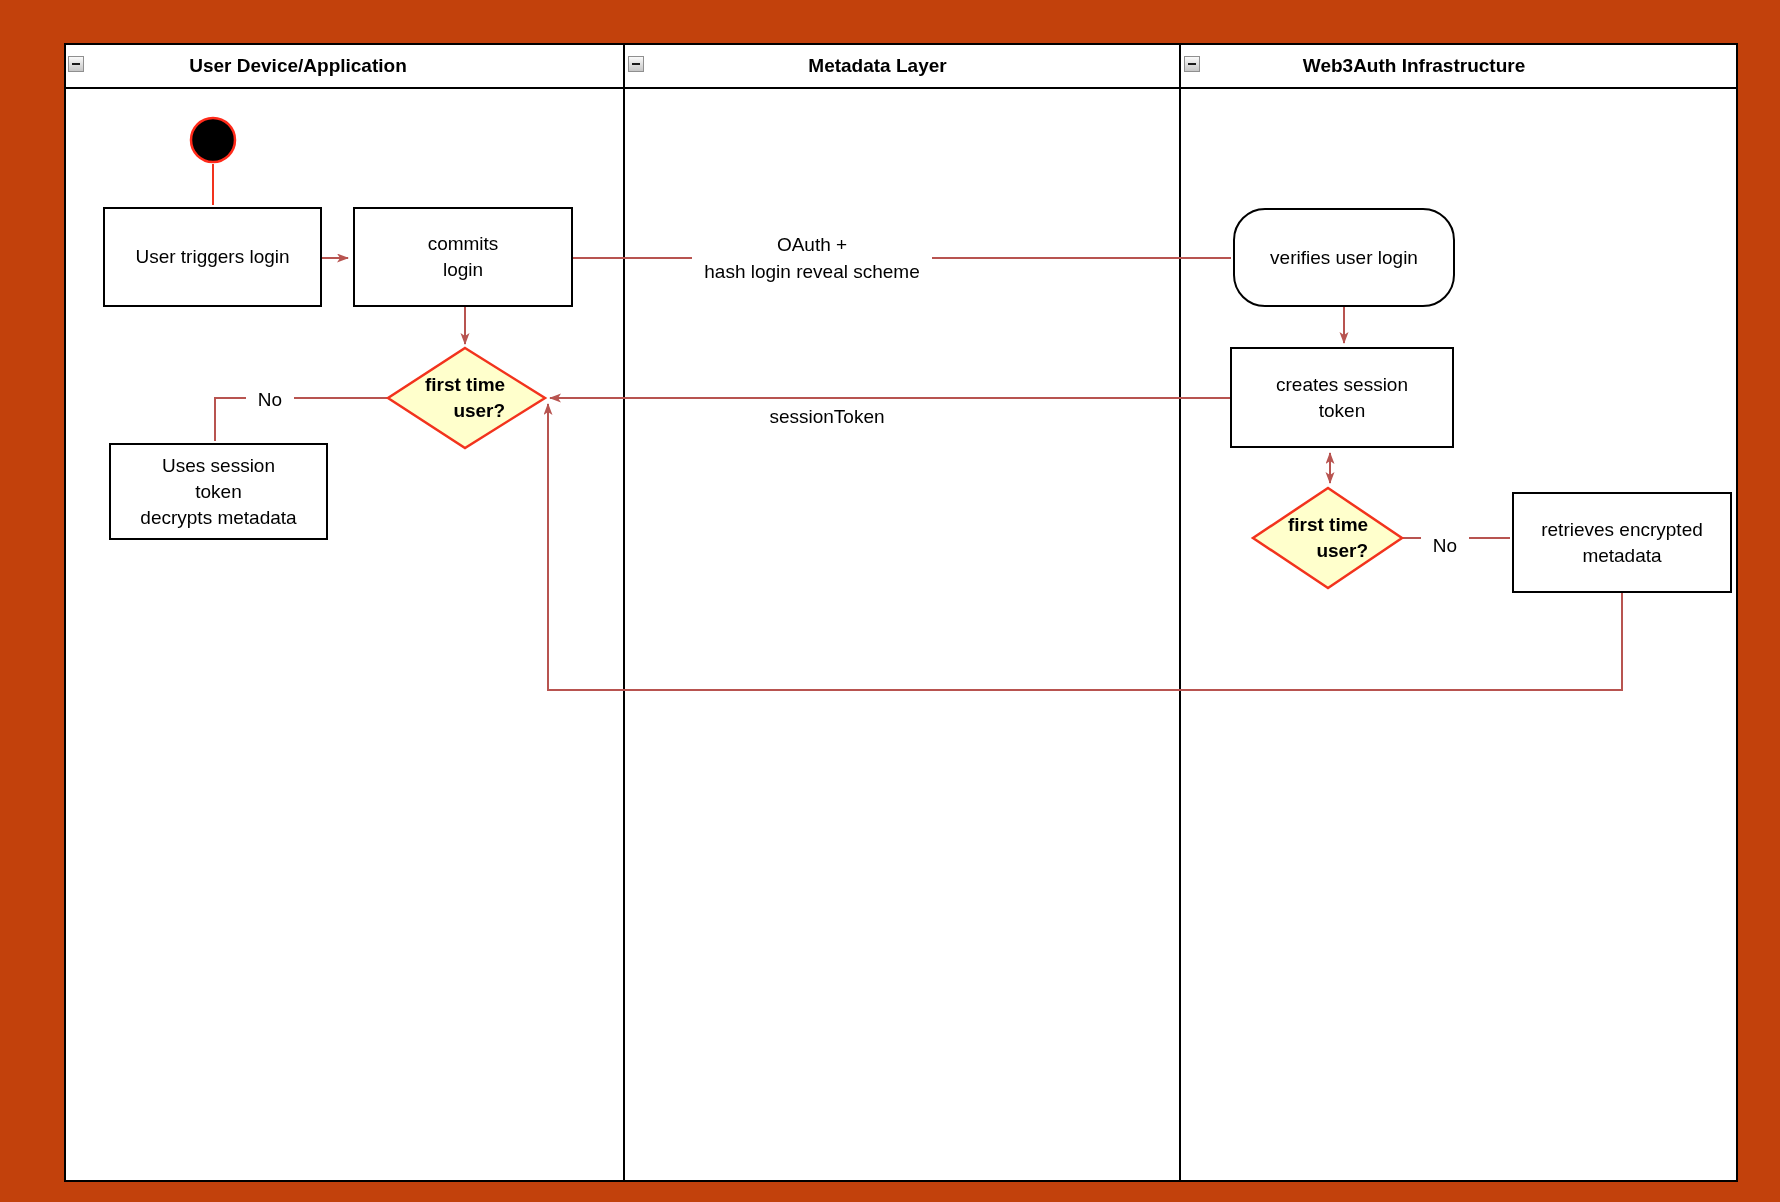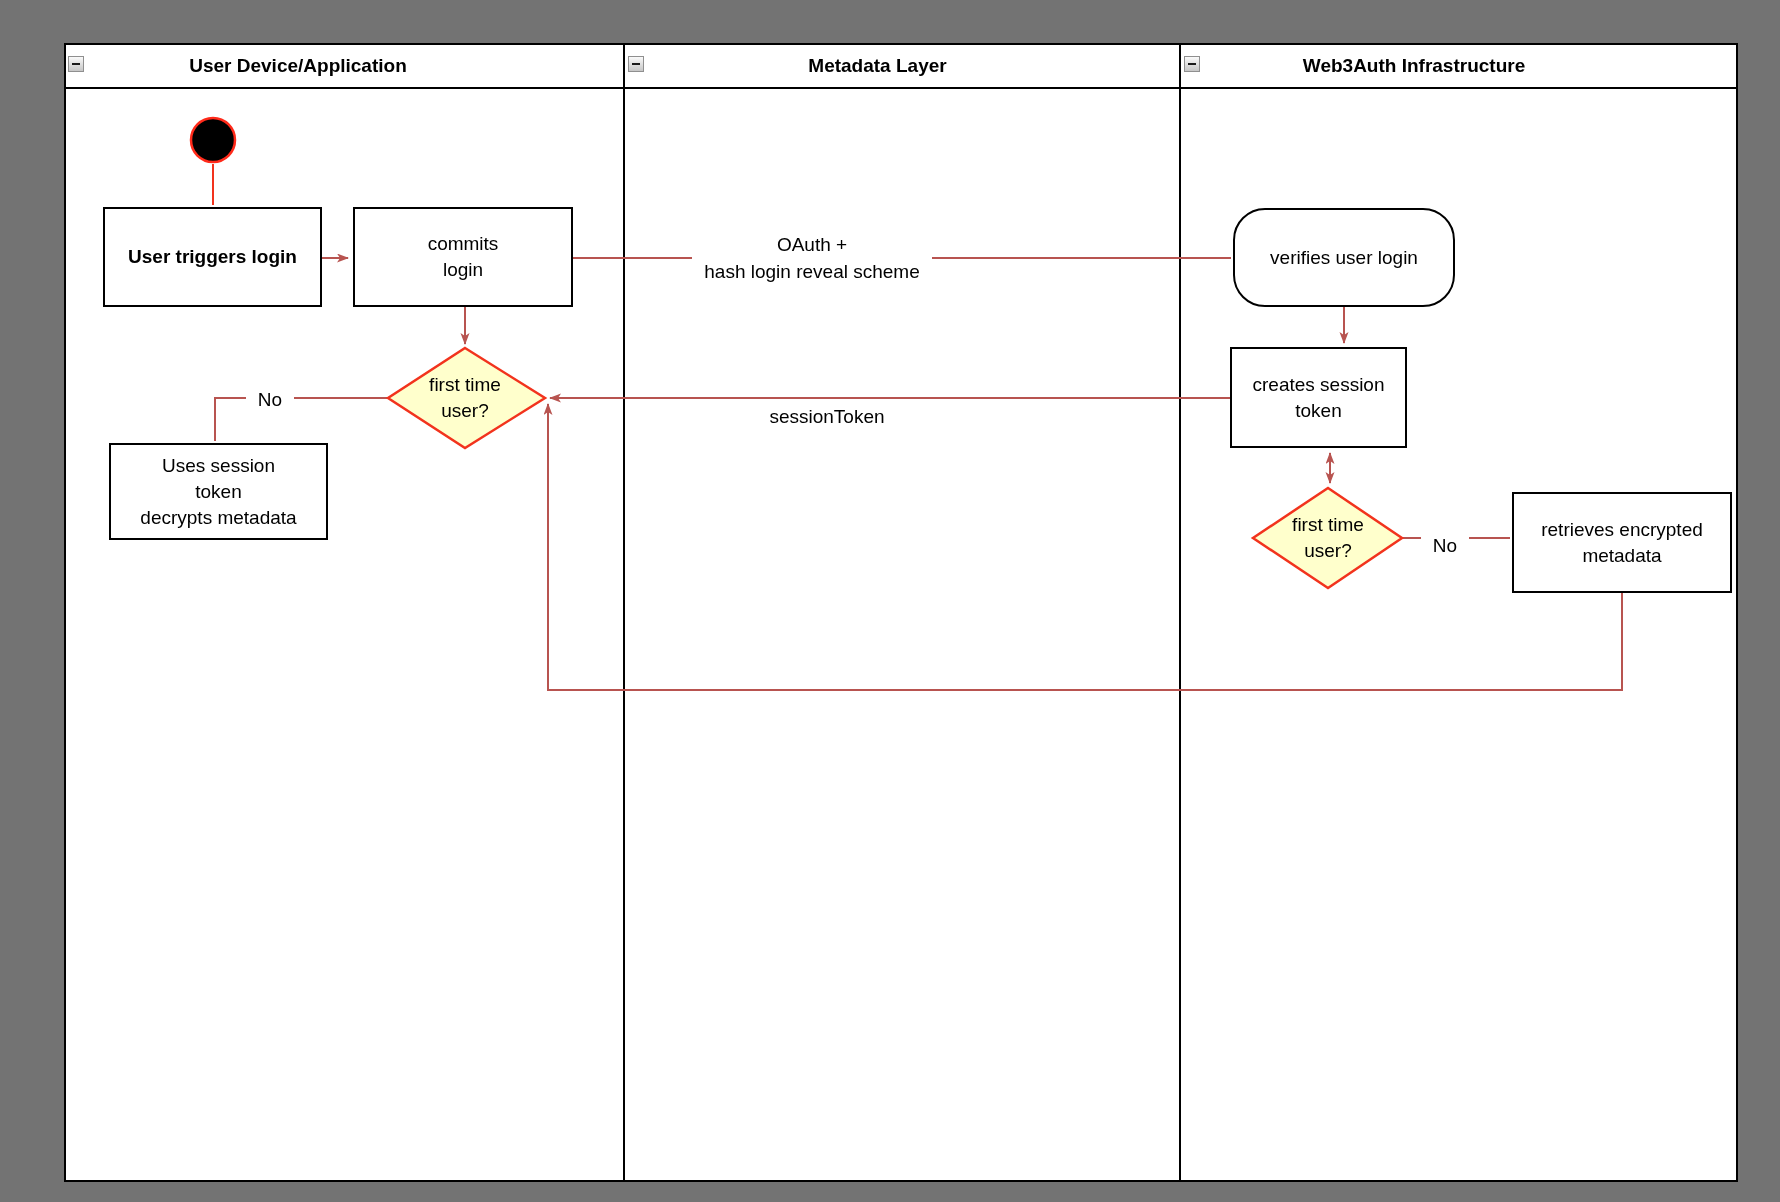--- a/index.html
+++ b/index.html
@@ -5,21 +5,21 @@
   html, body {
     margin: 0;
     padding: 0;
     background: #ffffff;
     font-family: "Liberation Sans", sans-serif;
   }
   #stage {
     position: relative;
     width: 1780px;
     height: 1202px;
-    background: #737373;
+    background: #c2410c;
     overflow: hidden;
   }
   
   .frame {
     position: absolute;
     left: 64px; top: 43px;
     width: 1674px; height: 1139px;
     border: 2px solid #000;
     box-sizing: border-box;
     background: #fff;
@@ -80,25 +80,26 @@
     white-space: pre-line;
   }
   
   .decision-label {
     position: absolute;
     width: 150px;
     height: 52px;
     display: flex;
     align-items: center;
     justify-content: center;
-    text-align: center;
+    text-align: right;
     font-size: 19px;
     line-height: 26px;
     color: #000;
     white-space: pre-line;
+    font-weight: bold;
   }
   
   .edge-label {
     position: absolute;
     background: #ffffff;
     text-align: center;
     font-size: 19px;
     line-height: 27px;
     color: #000;
     white-space: pre-line;
@@ -125,36 +126,36 @@
   <div class="collapse-btn" style="left:68px;">
     <div class="minus"></div>
   </div>
   <div class="collapse-btn" style="left:628px;">
     <div class="minus"></div>
   </div>
   <div class="collapse-btn" style="left:1184px;">
     <div class="minus"></div>
   </div>
 
-  <div class="node" style="left:103px; top:207px; width:219px; height:100px;font-weight:bold;">
+  <div class="node" style="left:103px; top:207px; width:219px; height:100px;">
     <span>User triggers login</span>
   </div>
   <div class="node" style="left:353px; top:207px; width:220px; height:100px;text-align:center;">
     <span>commits
 login</span>
   </div>
   <div class="node" style="left:109px; top:443px; width:219px; height:97px;">
     <span>Uses session
 token
 decrypts metadata</span>
   </div>
   <div class="node" style="left:1233px; top:208px; width:222px; height:99px;border-radius:32px;">
     <span>verifies user login</span>
   </div>
-  <div class="node" style="left:1230px; top:347px; width:177px; height:101px;">
+  <div class="node" style="left:1230px; top:347px; width:224px; height:101px;">
     <span>creates session
 token</span>
   </div>
   <div class="node" style="left:1512px; top:492px; width:220px; height:101px;">
     <span>retrieves encrypted
 metadata</span>
   </div>
 
   <svg class="connector-layer" width="1780" height="1202" viewBox="0 0 1780 1202">
     <defs>

